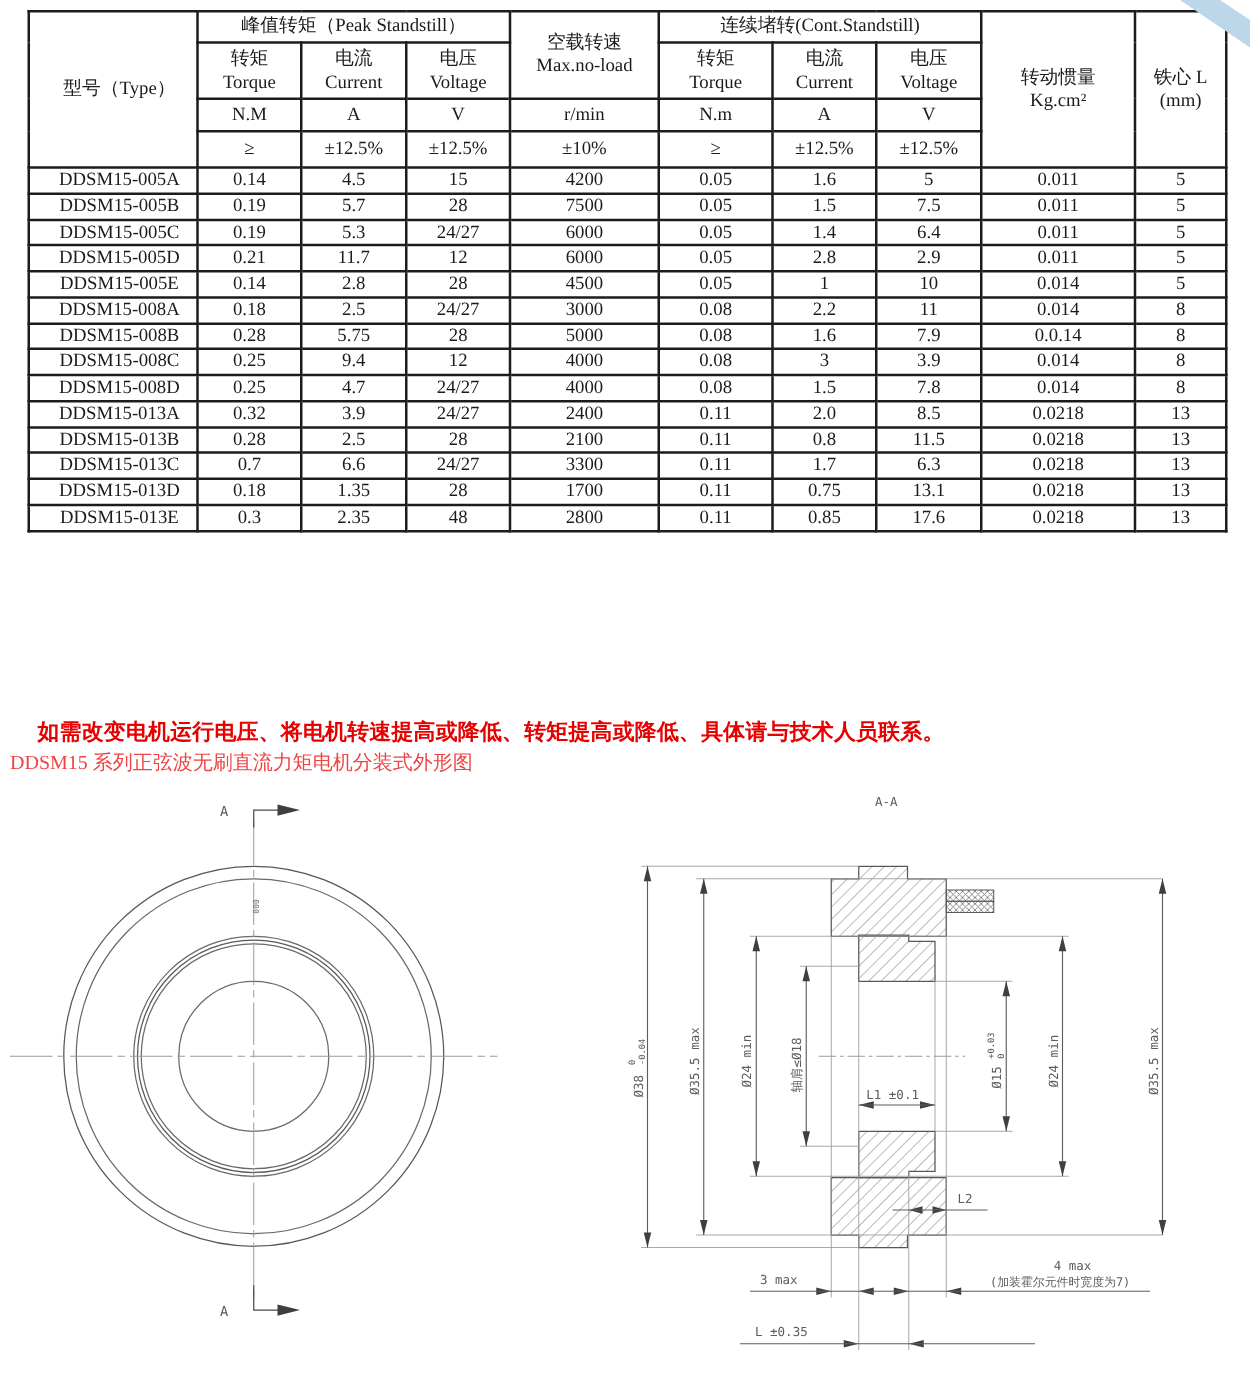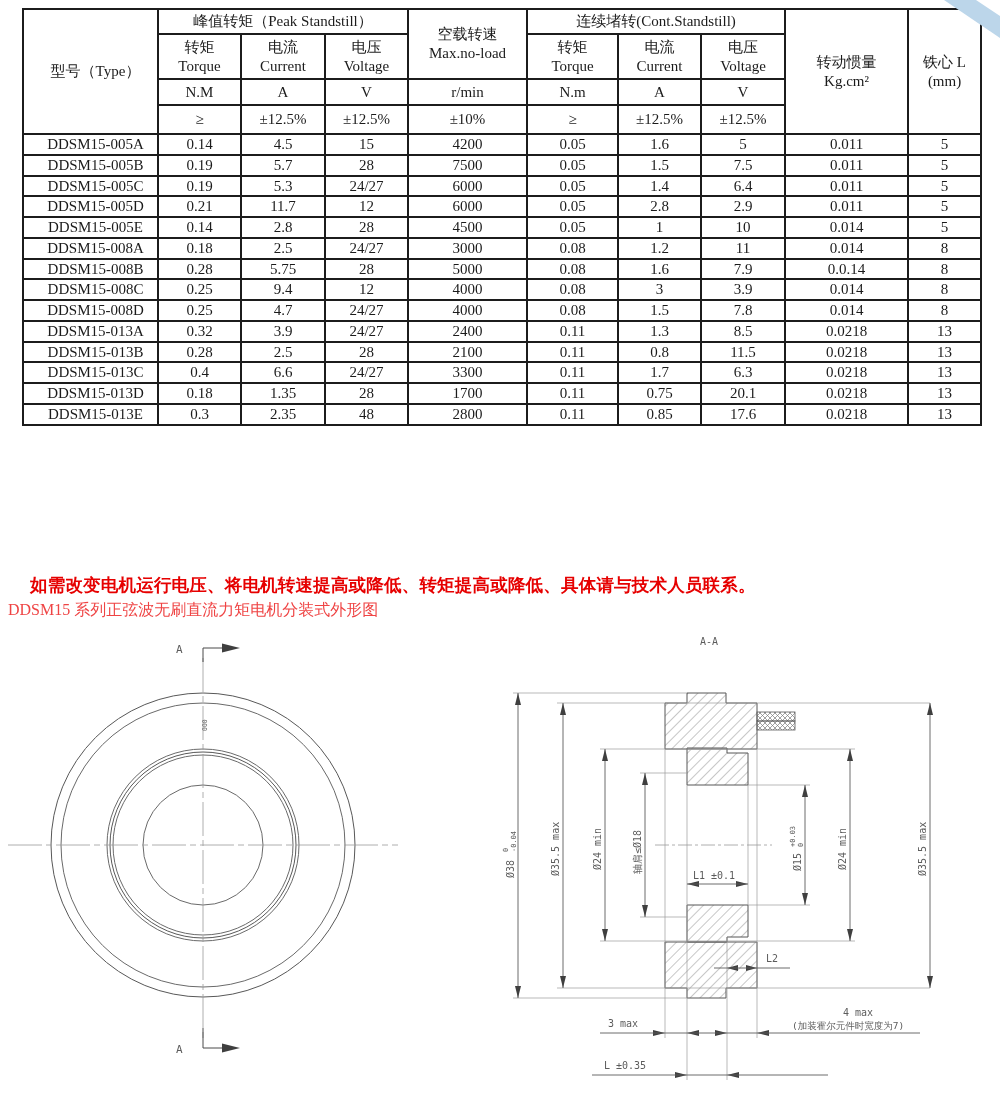--- a/index.html
+++ b/index.html
@@ -157,21 +157,21 @@
         <td>0.014</td>
         <td>5</td>
       </tr>
       <tr>
         <td class="model">DDSM15-008A</td>
         <td>0.18</td>
         <td>2.5</td>
         <td>24/27</td>
         <td>3000</td>
         <td>0.08</td>
-        <td>1.2</td>
+        <td>2.2</td>
         <td>11</td>
         <td>0.014</td>
         <td>8</td>
       </tr>
       <tr>
         <td class="model">DDSM15-008B</td>
         <td>0.28</td>
         <td>5.75</td>
         <td>28</td>
         <td>5000</td>
@@ -205,58 +205,58 @@
         <td>0.014</td>
         <td>8</td>
       </tr>
       <tr>
         <td class="model">DDSM15-013A</td>
         <td>0.32</td>
         <td>3.9</td>
         <td>24/27</td>
         <td>2400</td>
         <td>0.11</td>
-        <td>1.3</td>
+        <td>2.0</td>
         <td>8.5</td>
         <td>0.0218</td>
         <td>13</td>
       </tr>
       <tr>
         <td class="model">DDSM15-013B</td>
         <td>0.28</td>
         <td>2.5</td>
         <td>28</td>
         <td>2100</td>
         <td>0.11</td>
         <td>0.8</td>
         <td>11.5</td>
         <td>0.0218</td>
         <td>13</td>
       </tr>
       <tr>
         <td class="model">DDSM15-013C</td>
-        <td>0.4</td>
+        <td>0.7</td>
         <td>6.6</td>
         <td>24/27</td>
         <td>3300</td>
         <td>0.11</td>
         <td>1.7</td>
         <td>6.3</td>
         <td>0.0218</td>
         <td>13</td>
       </tr>
       <tr>
         <td class="model">DDSM15-013D</td>
         <td>0.18</td>
         <td>1.35</td>
         <td>28</td>
         <td>1700</td>
         <td>0.11</td>
         <td>0.75</td>
-        <td>20.1</td>
+        <td>13.1</td>
         <td>0.0218</td>
         <td>13</td>
       </tr>
       <tr>
         <td class="model">DDSM15-013E</td>
         <td>0.3</td>
         <td>2.35</td>
         <td>48</td>
         <td>2800</td>
         <td>0.11</td>

